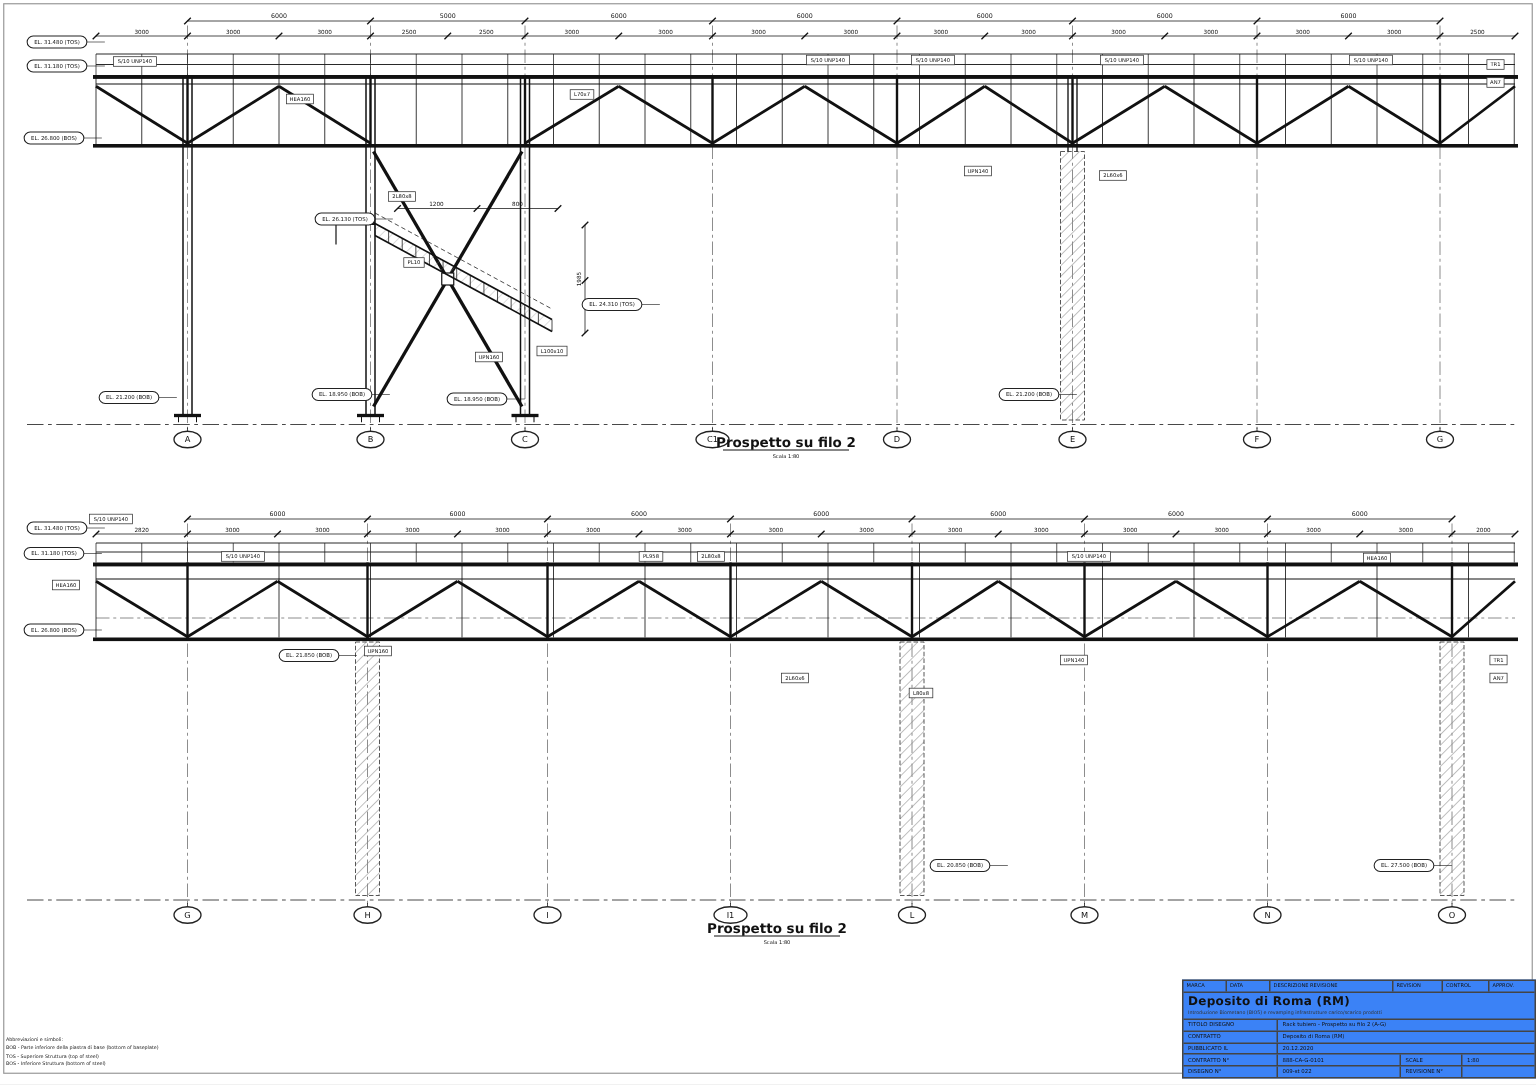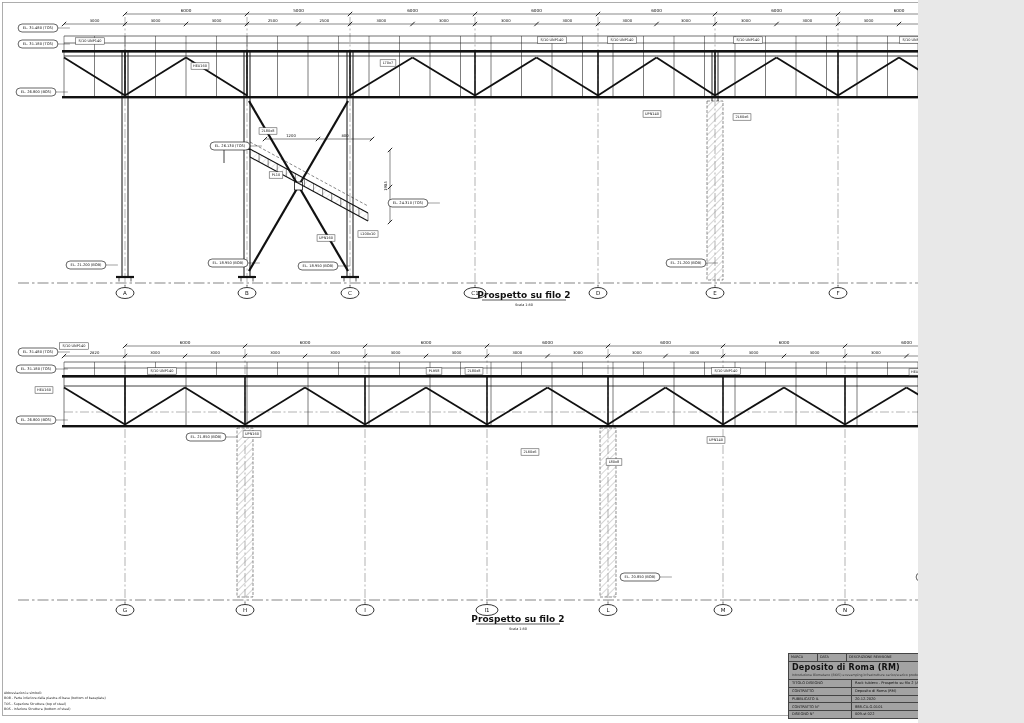--- a/index.html
+++ b/index.html
@@ -1,22 +1,22 @@
 <!DOCTYPE html>
 <html><head>
 <meta charset="utf-8">
 <style>
   html,body{margin:0;padding:0;background:#e8e8e8;}
-  .page{position:relative;width:918px;height:723px;background:#ffffff;overflow:hidden;
+  .page{position:relative;width:1024px;height:723px;background:#ffffff;overflow:hidden;
         font-family:"DejaVu Sans",sans-serif;color:#111;}
   .page svg{position:absolute;left:0;top:0;}
   svg text{font-family:"DejaVu Sans",sans-serif;fill:#111;}
   
   .tb{position:absolute;left:788px;top:653px;width:234px;height:64px;border:1px solid #444;
-      background:#a3a3a3;display:flex;flex-direction:column;font-size:4px;line-height:1.2;}
+      background:#3b82f6;display:flex;flex-direction:column;font-size:4px;line-height:1.2;}
   .tb-head{display:flex;border-bottom:0.5px solid #444;height:7px;align-items:stretch;}
   .tb-head>div{border-right:0.5px solid #444;padding:1px 2px;font-size:3.4px;white-space:nowrap;overflow:hidden;}
   .tb-head>div:last-child{border-right:none;}
   .h-marca{width:24px}.h-data{width:24px}.h-desc{flex:1}.h-rev{width:28px}.h-ctl{width:26px}.h-app{width:26px}
   .tb-band{border-bottom:0.5px solid #444;padding:1px 3px;height:15px;}
   .tb-proj{font-size:8px;font-weight:bold;letter-spacing:0.2px;}
   .tb-sub{font-size:3.2px;color:#333;margin-top:1px;}
   .tb-row{display:flex;border-bottom:0.5px solid #444;flex:1;align-items:center;}
   .tb-row:last-child{border-bottom:none;}
   .tb-lab{width:56px;border-right:0.5px solid #444;padding:0 3px;align-self:stretch;display:flex;align-items:center;font-size:3.6px;}

